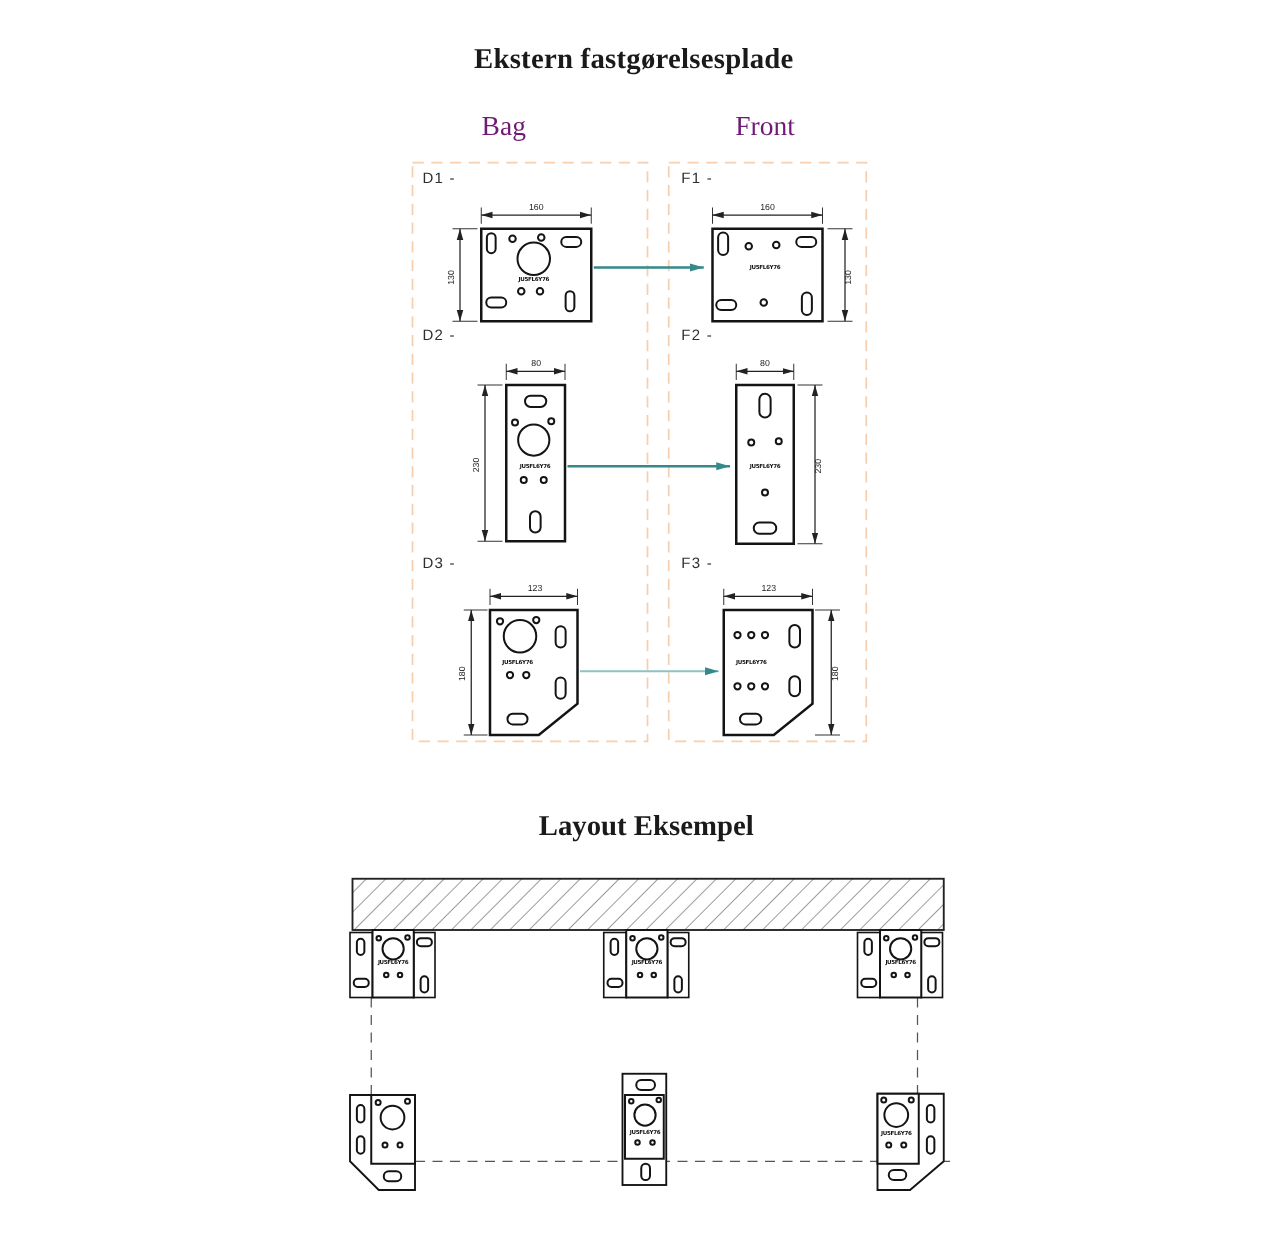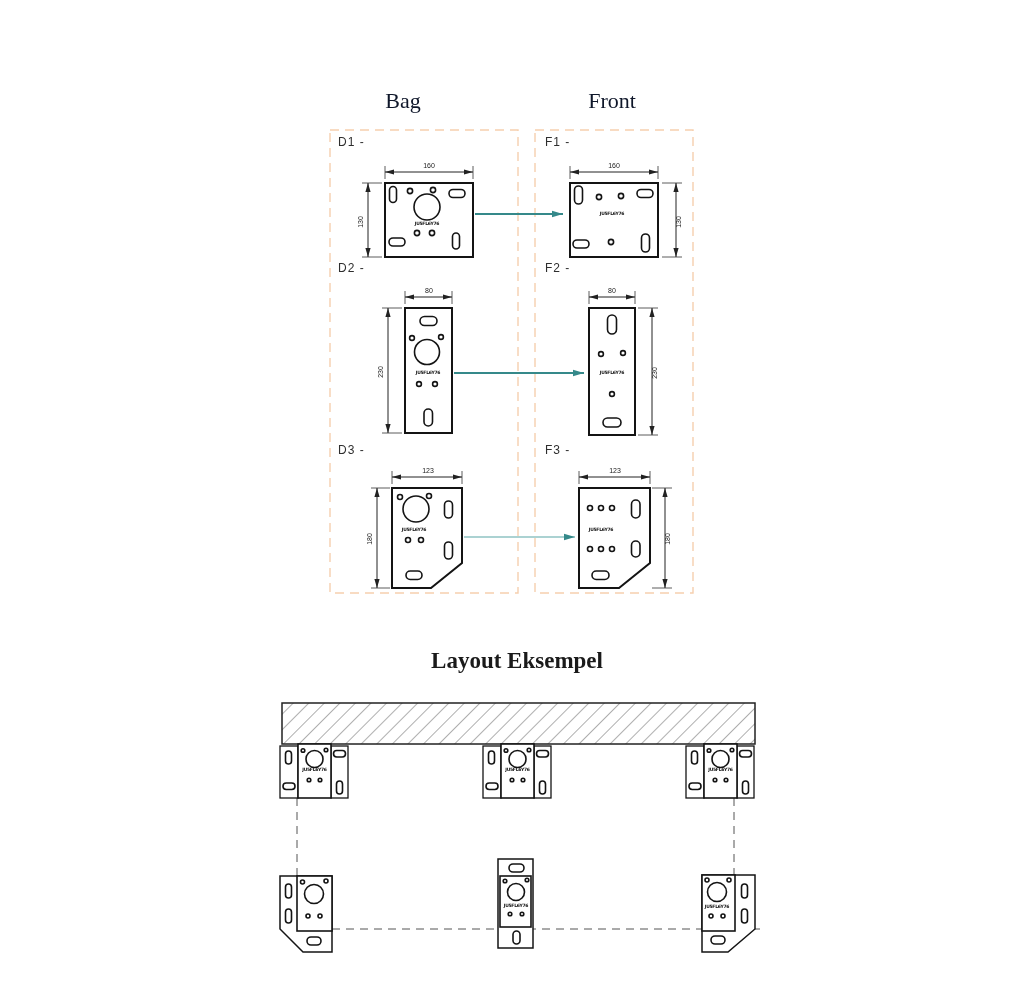--- a/index.html
+++ b/index.html
@@ -1,37 +1,38 @@
 <!DOCTYPE html>
 <html><head>
 <meta charset="utf-8">
 <style>
   html,body{margin:0;padding:0;background:#ffffff;width:1024px;height:992px;overflow:hidden;}
   .page{position:relative;width:1024px;height:992px;background:#fff;font-family:"Liberation Serif",serif;}
   .main-title{position:absolute;top:34px;left:0;width:1014px;text-align:center;font-size:23px;font-weight:bold;color:#1a1a1a;letter-spacing:.2px;}
-  .col-header{position:absolute;top:88px;font-size:22px;color:#0f172a;transform:translateX(-50%);}
+  .col-header{position:absolute;top:88px;font-size:22px;color:#701a75;transform:translateX(-50%);}
   .col-header.bag{left:403px;}
   .col-header.front{left:612px;}
   .layout-title{position:absolute;top:648px;left:0;width:1034px;text-align:center;font-size:23px;font-weight:bold;color:#1a1a1a;}
   svg{position:absolute;top:0;left:0;}
   .idlabel{font-family:"Liberation Sans",sans-serif;font-size:12px;fill:#2e2e2e;letter-spacing:1px;}
   .dimtext{font-family:"Liberation Sans",sans-serif;font-size:7px;fill:#222;}
   .marking{font-family:"DejaVu Sans",sans-serif;font-size:4.5px;font-weight:bold;fill:#111;letter-spacing:-0.3px;}
   .plate{fill:#fff;stroke:#141414;stroke-width:2;}
   .hole{fill:#fff;stroke:#141414;stroke-width:1.6;}
   .dim{stroke:#222;stroke-width:1;fill:none;}
   .tick{stroke:#333;stroke-width:.8;}
   .thin{stroke:#141414;stroke-width:1.3;fill:#fff;}
   .dashline{stroke:#555;stroke-width:1;stroke-dasharray:8 6;fill:none;}
 </style>
 </head>
 <body>
 
 <div class="page">
 
+  <div class="main-title">Ekstern fastgørelsesplade</div>
   <div class="col-header bag">Bag</div>
   <div class="col-header front">Front</div>
   <div class="layout-title">Layout Eksempel</div>
 
   <svg width="1024" height="992">
     <defs>
       <marker id="dimA" markerUnits="userSpaceOnUse" markerWidth="9" markerHeight="7" refX="9" refY="3.5" orient="auto-start-reverse">
         <path d="M9,3.5 L0,0.9 L0,6.1 Z" fill="#222"></path>
       </marker>
       <marker id="arrT" markerUnits="userSpaceOnUse" markerWidth="11" markerHeight="8" refX="11" refY="4" orient="auto">

